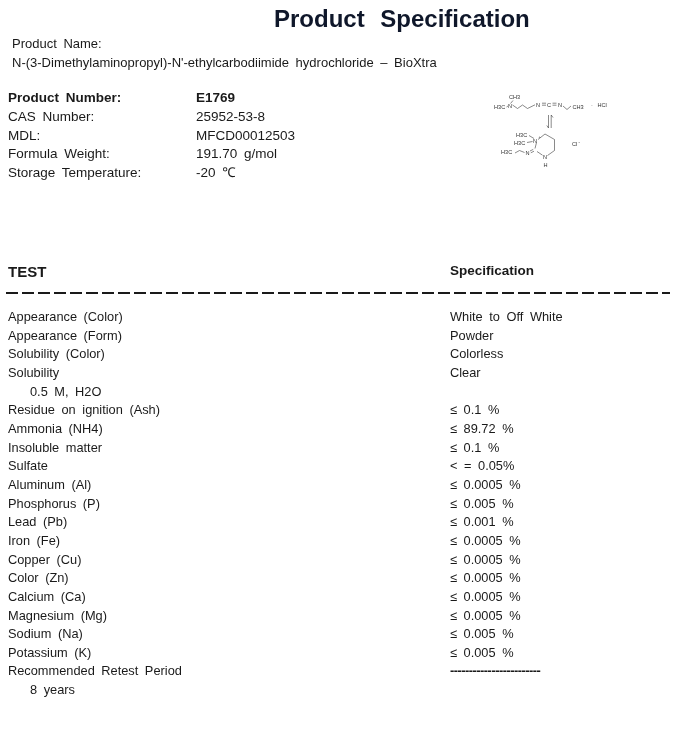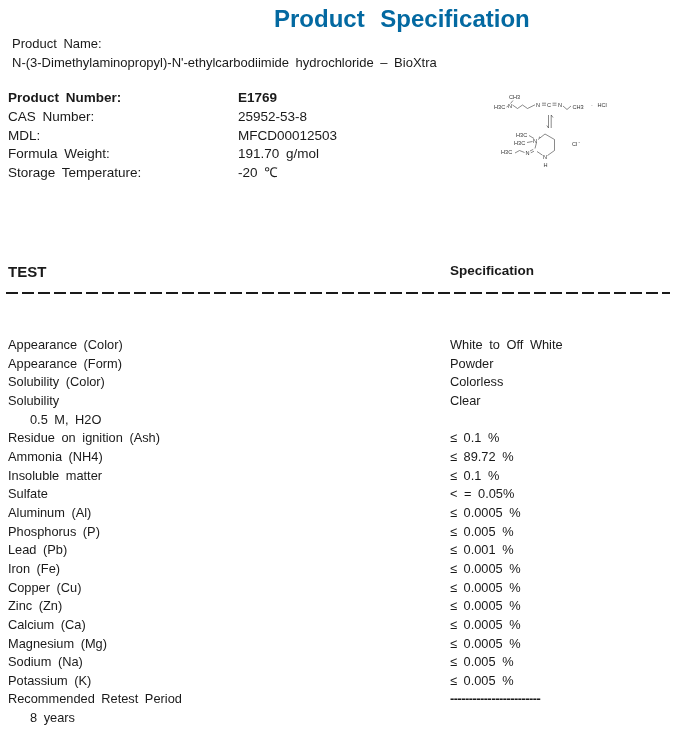--- a/index.html
+++ b/index.html
@@ -3,34 +3,34 @@
 <meta charset="utf-8">
 <style>
   html,body{margin:0;padding:0;background:#ffffff;}
   .page{
     position:relative;width:676px;height:738px;background:#fff;
     font-family:"Liberation Sans",sans-serif;color:#1a1a1a;
     word-spacing:3px;overflow:hidden;
   }
   .title{
     position:absolute;left:274px;top:5px;font-size:24px;font-weight:bold;
-    word-spacing:9px;white-space:nowrap;color:#0369a1;
+    word-spacing:9px;white-space:nowrap;color:#0f172a;
   }
   .pname-block{position:absolute;left:12px;top:35px;font-size:13px;line-height:18.5px;}
   .details{position:absolute;left:8px;top:89px;font-size:13.5px;}
   .drow{height:18.8px;line-height:18.8px;white-space:nowrap;}
-  .dlabel{display:inline-block;width:230px;}
+  .dlabel{display:inline-block;width:188px;}
   .bold{font-weight:bold;}
   .thead-test{position:absolute;left:8px;top:263px;font-size:15px;font-weight:bold;}
   .thead-spec{position:absolute;left:450px;top:263px;font-size:13.5px;font-weight:bold;}
   .sep{
     position:absolute;left:6px;right:6px;top:292px;height:1.6px;
     background:repeating-linear-gradient(90deg,#1a1a1a 0 12px,transparent 12px 16px);
   }
-  .rows{position:absolute;left:0;top:308px;width:676px;font-size:12.8px;margin-top:28px;}
+  .rows{position:absolute;left:0;top:308px;width:676px;font-size:12.8px;}
   .trow{position:relative;height:18.66px;line-height:18.66px;white-space:nowrap;}
   .tcell.test{position:absolute;left:8px;}
   .tcell.test.indent{left:30px;}
   .tcell.spec{position:absolute;left:450px;}
   .tcell.spec.dashes{font-weight:bold;letter-spacing:-0.5px;}
   .struct{position:absolute;left:492px;top:88px;}
   .struct text{font-size:5.6px;fill:#333;font-family:"Liberation Sans",sans-serif;}
   .struct .sup{font-size:4px;}
   .struct line,.struct polyline,.struct polygon{stroke:#3a3a3a;stroke-width:0.6;fill:none;}
 </style>
@@ -157,21 +157,21 @@
       </div>
       <div class="trow">
         <span class="tcell test">Iron (Fe)</span>
         <span class="tcell spec">≤ 0.0005 %</span>
       </div>
       <div class="trow">
         <span class="tcell test">Copper (Cu)</span>
         <span class="tcell spec">≤ 0.0005 %</span>
       </div>
       <div class="trow">
-        <span class="tcell test">Zinc (Zn)</span>
+        <span class="tcell test">Color (Zn)</span>
         <span class="tcell spec">≤ 0.0005 %</span>
       </div>
       <div class="trow">
         <span class="tcell test">Calcium (Ca)</span>
         <span class="tcell spec">≤ 0.0005 %</span>
       </div>
       <div class="trow">
         <span class="tcell test">Magnesium (Mg)</span>
         <span class="tcell spec">≤ 0.0005 %</span>
       </div>

